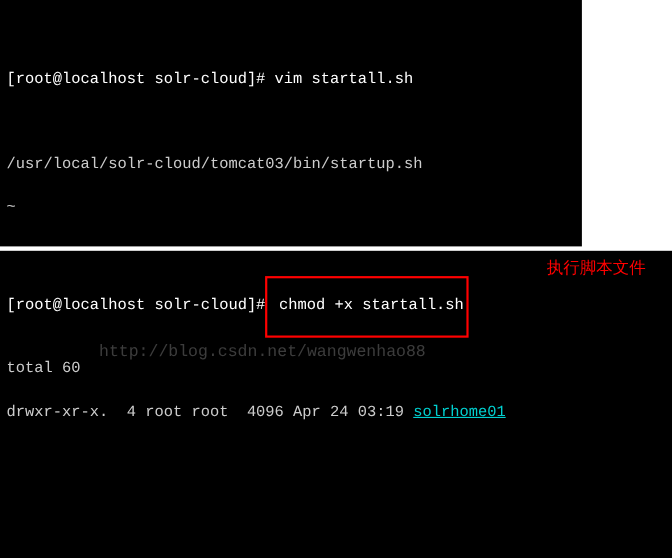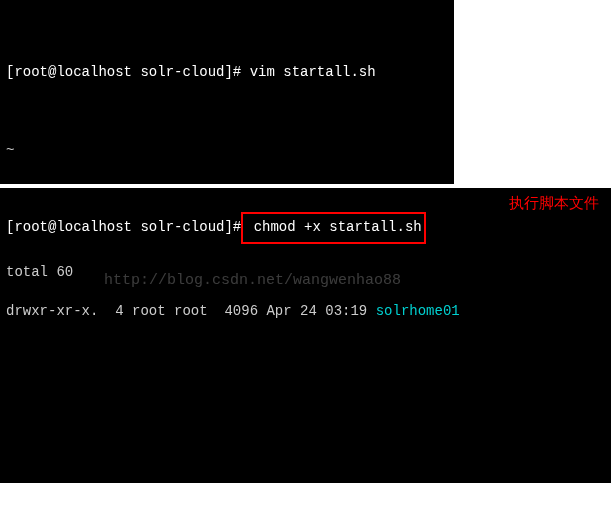--- a/index.html
+++ b/index.html
@@ -9,51 +9,52 @@
       background: #fff;
       width: 611px;
     }
     .terminal-block {
       background: #000;
       color: #ccc;
       padding: 4px 6px;
       white-space: pre;
       line-height: 1.4;
     }
-    .block1 { width: 454px; }
+    .block1 { width: 529px; }
     .block2 { width: 611px; margin-top: 4px; }
     .prompt { color: #fff; }
     .cmd { color: #fff; }
-    .cyan { color: #00d0d0; }
+    .cyan { color: #00d0d0; text-decoration: underline; }
     .bg-green { background: #00ee00; color: #000; display: inline-block; }
-    .red-box { border: 2px solid #ff0000; display: inline-block; padding: 4px 2px; }
+    .red-box { border: 2px solid #ff0000; display: inline-block; padding: 16px 2px; }
     .red-text { color: #ff0000; position: absolute; font-size: 15px; }
     .watermark {
       position: absolute;
       color: rgba(150,150,150,0.4);
       font-size: 15px;
       pointer-events: none;
     }
     .row { display: block; }
     .rel { position: relative; }
   </style>
 </head>
 <body>
 
 <div class="terminal-block block1">
 <span class="row"><span>                              </span></span>
 <span class="row"><span class="prompt">[root@localhost solr-cloud]#</span><span class="cmd"> vim startall.sh</span></span>
 <span class="row"><span></span> </span>
+<span class="row">/usr/local/solr-cloud/tomcat03/bin/startup.sh</span>
 <span class="row">~</span>
 </div>
 
 <div class="terminal-block block2 rel">
 <span class="row rel"><span class="prompt">[root@localhost solr-cloud]#</span><span class="red-box"><span class="cmd"> chmod +x startall.sh</span></span></span>
 <span class="row">total 60</span>
 <div id="file-list"><span class="row"><span>drwxr-xr-x.  4 root root  4096 Apr 24 03:19 </span><span class="cyan">solrhome01</span></span></div>
 
 
 
 
-<span class="red-text" style="top:6px; right:12px;">执行脚本文件</span>
+<span class="red-text" style="top:6px; right:24px;">执行脚本文件</span>
 
-<span class="watermark" style="top:82px; left:104px;text-align:right;">http://blog.csdn.net/wangwenhao88</span>
+<span class="watermark" style="top:82px; left:90px;text-align:right;">http://blog.csdn.net/wangwenhao88</span>
 </div>
 
 </body></html>

